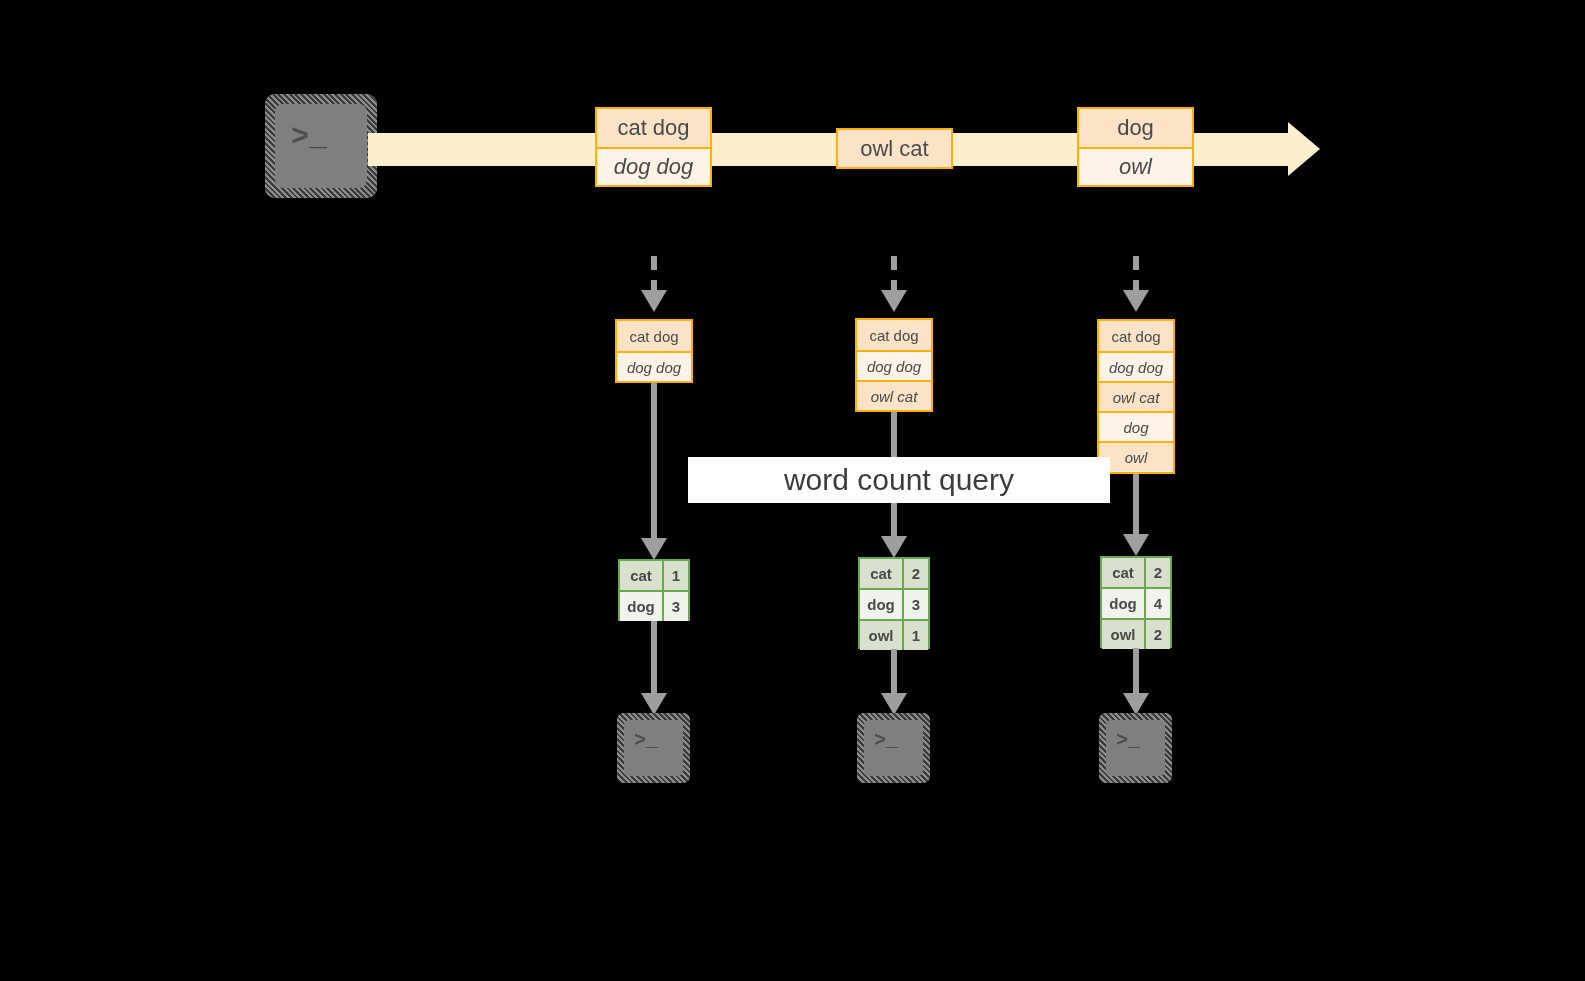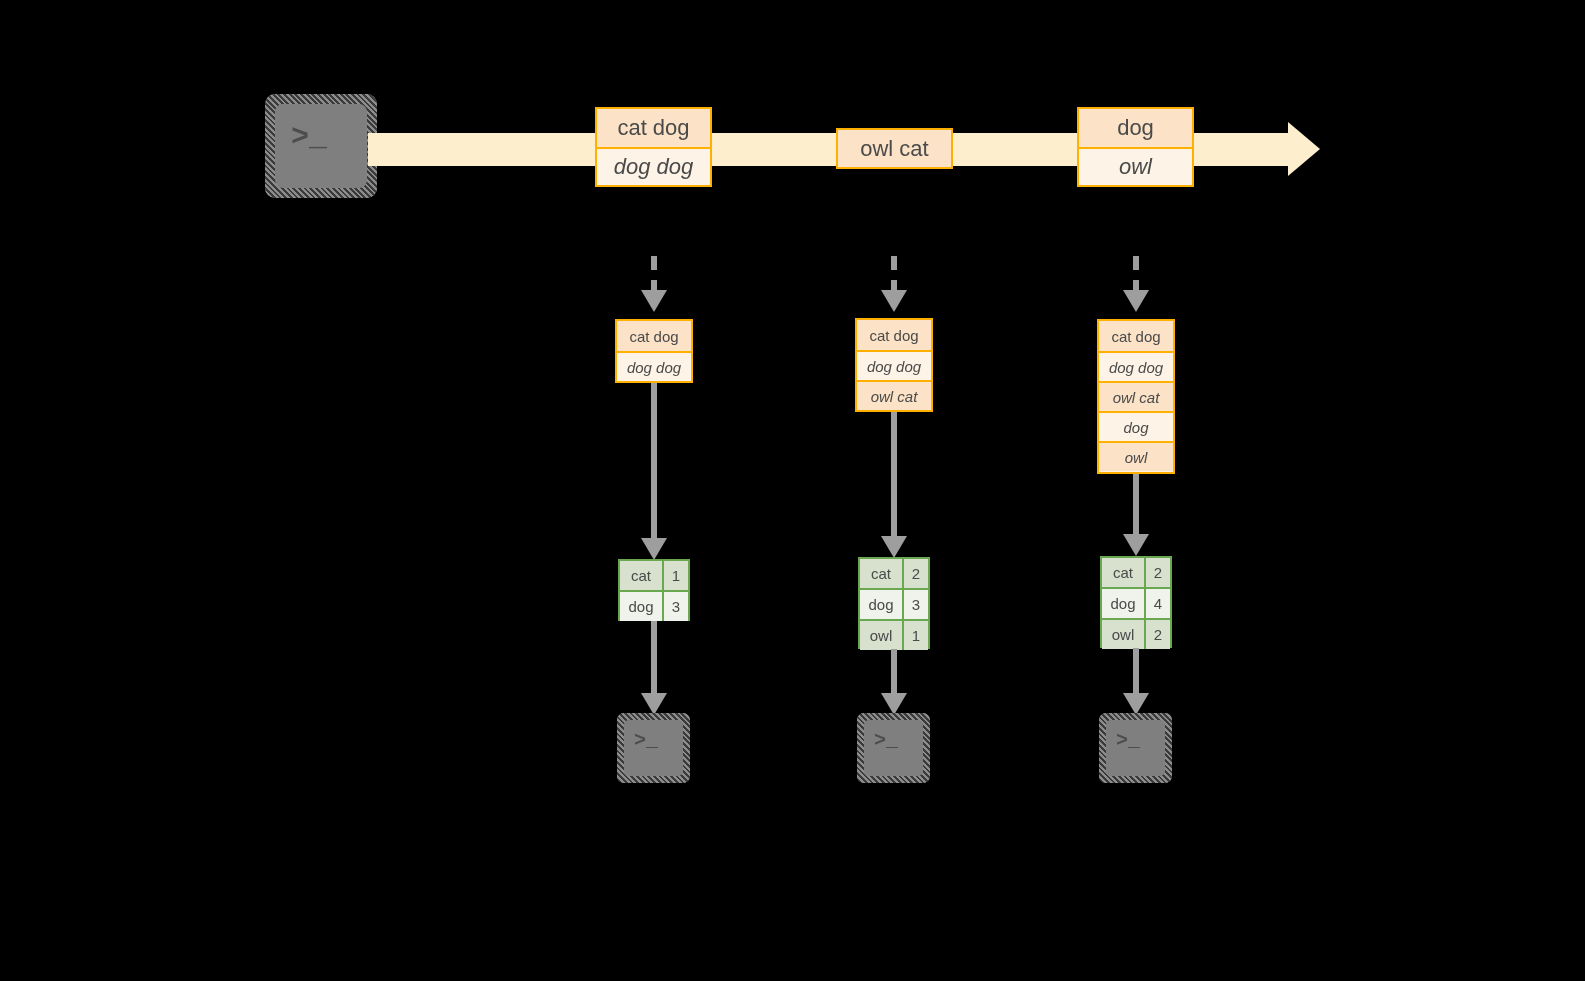--- a/index.html
+++ b/index.html
@@ -75,20 +75,21 @@
   .orow.dark{background:#fce3c8;}
   .orow.light{background:#fdf3e6;}
   .orow + .orow{border-top:2px solid #ffb000;font-style:italic;}
 
   
   .gbox{
     position:absolute;
     border:2px solid #6aa84f;
     box-sizing:border-box;
     background:#eef2ec;
+    font-weight:bold;
   }
   .grow{
     display:flex;box-sizing:border-box;
   }
   .grow + .grow{border-top:2px solid #6aa84f;}
   .gcell{
     box-sizing:border-box;
     display:flex;align-items:center;justify-content:center;
     color:#4a4a4a;white-space:nowrap;
   }
@@ -246,14 +247,15 @@
 
   <div class="vline" style="left:1133px;top:648px;height:45px;"></div>
   <div class="vhead" style="left:1123px;top:693px;"></div>
 
   <div class="term" style="left:1099px;top:713px;width:73px;height:70px;border-radius:7px;">
     <div class="hatch" style="border-radius:7px;"></div>
     <div class="inner" style="left:7px;top:7px;width:59px;height:56px;border-radius:5px;"></div>
     <div class="glyph" style="left:17px;top:18px;font-size:20px;">&gt;_</div>
   </div>
 
+  <div class="qlabel" style="left:688px;top:457px;width:422px;height:46px;font-size:30px;">word count query</div>
 
 </div>
 
 </body></html>

